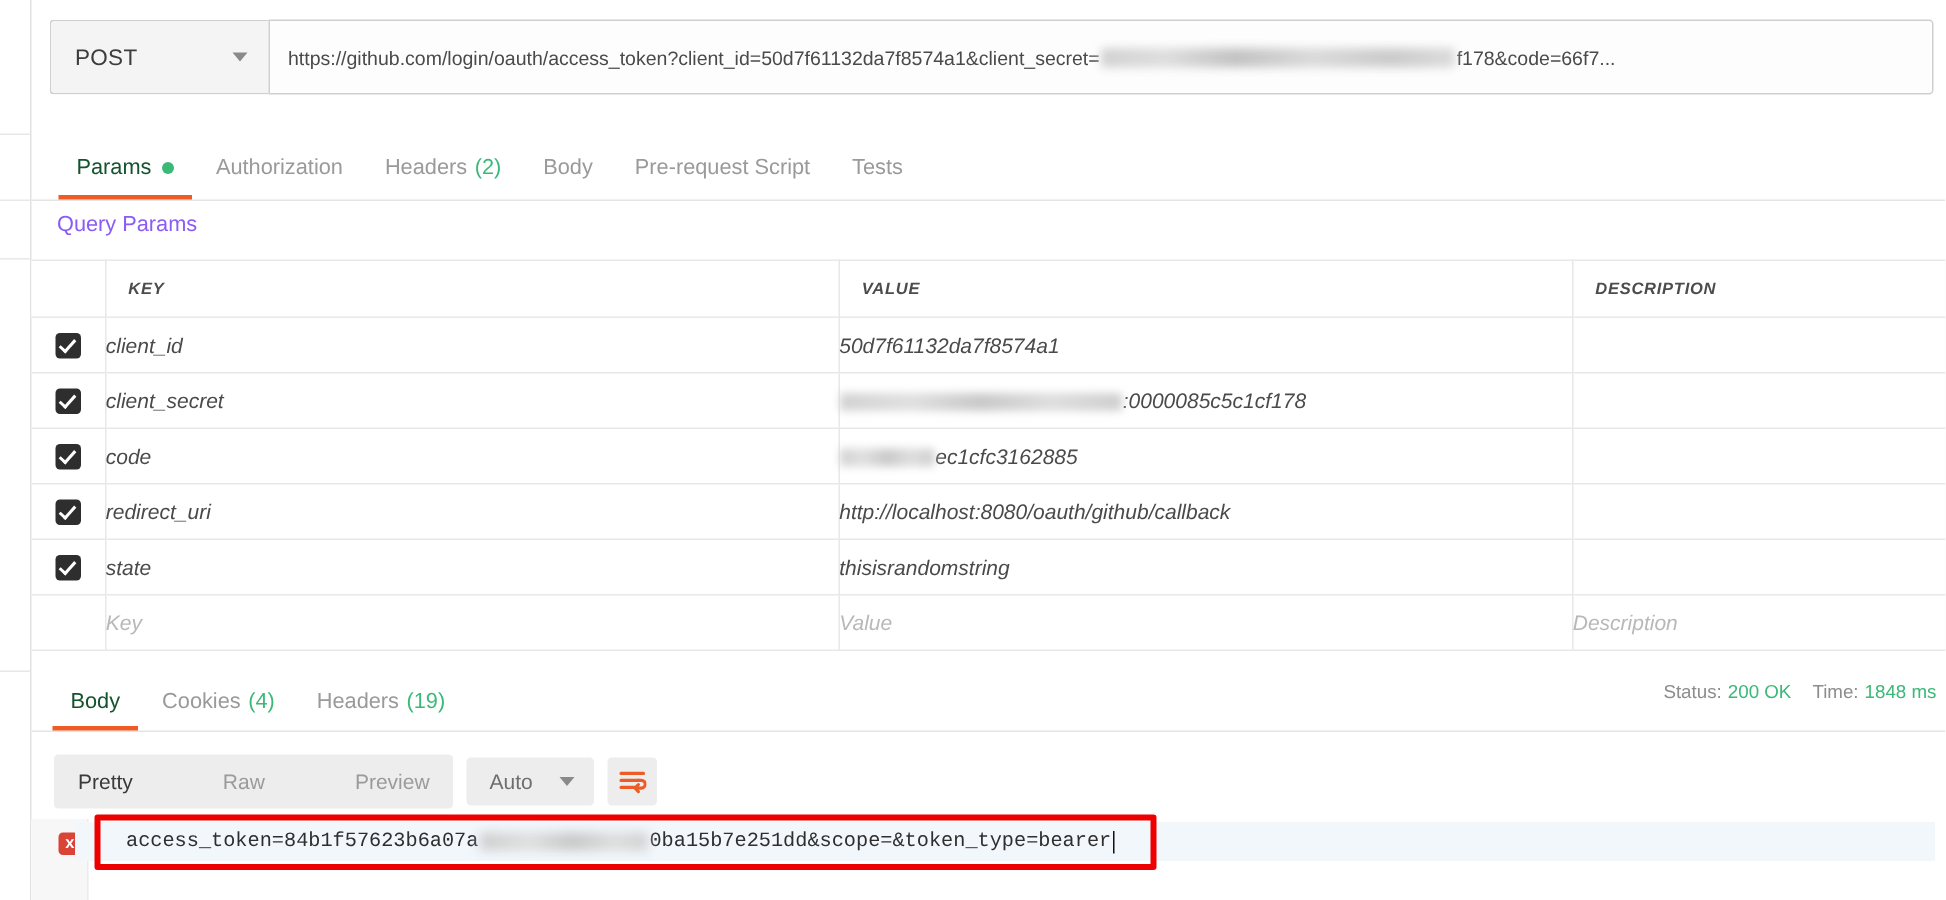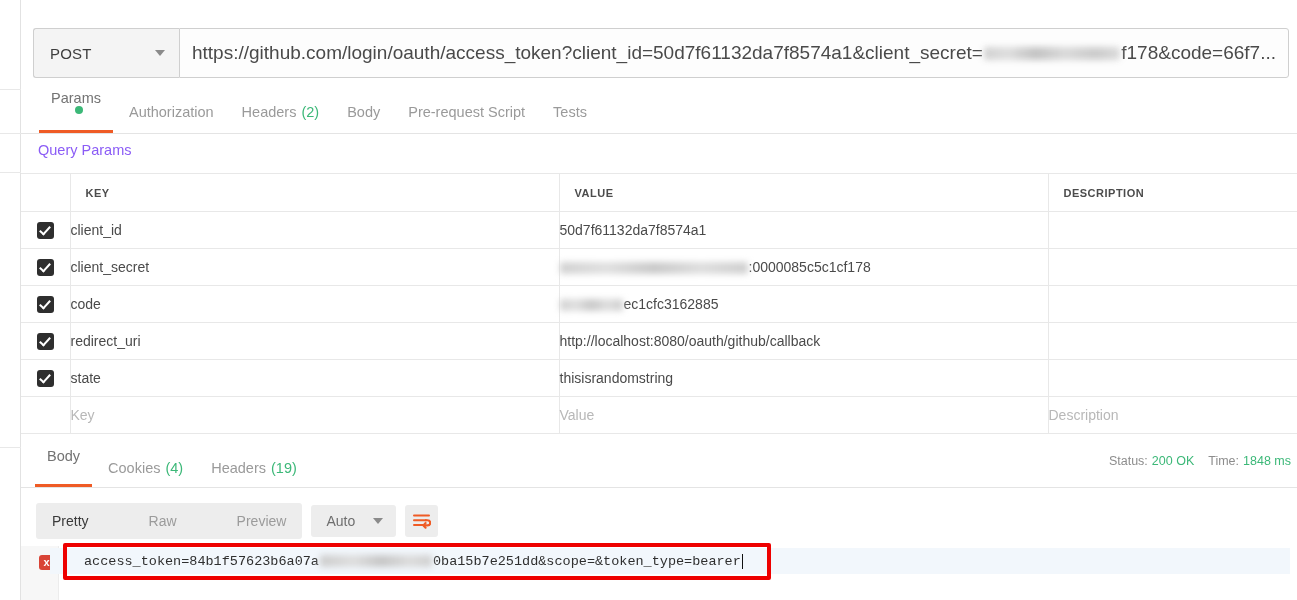--- a/index.html
+++ b/index.html
@@ -31,21 +31,21 @@
     position: absolute;
     left: 0;
     width: 21px;
     height: 1px;
     background: #e8e8e8;
   }
 
   
   .urlbar {
     position: absolute;
-    left: 33px; top: 28px;
+    left: 33px; top: 13px;
     width: 1256px; height: 50px;
     display: flex;
     box-sizing: border-box;
   }
   .method-box {
     width: 146px;
     height: 50px;
     background: #f4f4f4;
     border: 1px solid #cfcfcf;
     border-right: none;
@@ -74,21 +74,21 @@
     border: 1px solid #cfcfcf;
     box-sizing: border-box;
     display: flex;
     align-items: center;
     padding: 0 12px;
     border-radius: 0 3px 3px 0;
     overflow: hidden;
     white-space: nowrap;
   }
   .url-text {
-    font-size: 19px;
+    font-size: 13px;
     color: #4a4a4a;
     white-space: nowrap;
   }
   .url-blur {
     display: inline-block;
     vertical-align: middle;
     background: linear-gradient(90deg, #cfcfcf 0%, #dcdcdc 18%, #bfbfbf 38%, #d8d8d8 60%, #c8c8c8 82%, #dadada 100%);
     filter: blur(3.2px);
     opacity: .95;
     height: 13px;
@@ -111,21 +111,21 @@
   .tab {
     position: relative;
     height: 43px;
     display: flex;
     align-items: center;
     padding: 0 14px;
     font-size: 14.5px;
     color: #9a9a9a;
     white-space: nowrap;
   }
-  .tab.active { color: #737373; flex-direction: column; }
+  .tab.active { color: #14532d; }
   .tab.active::after {
     content: "";
     position: absolute;
     left: 2px; right: 2px; bottom: 0;
     height: 3px;
     background: #ef5b25;
   }
   .tab .count { color: #3cb878; margin-left: 5px; }
   .dot-green {
     display: inline-block;
@@ -149,20 +149,21 @@
     border-collapse: collapse;
     table-layout: fixed;
   }
   .params-table th, .params-table td {
     border: 1px solid #e8e8e8;
     border-left: none;
     box-sizing: border-box;
     padding: 0;
     height: 37px;
     vertical-align: middle;
+    font-style: italic;
   }
   .params-table th {
     height: 38px;
     font-size: 11px;
     font-weight: bold;
     letter-spacing: .5px;
     color: #4c4c4c;
     text-align: left;
     padding-left: 15px;
     background: #ffffff;

